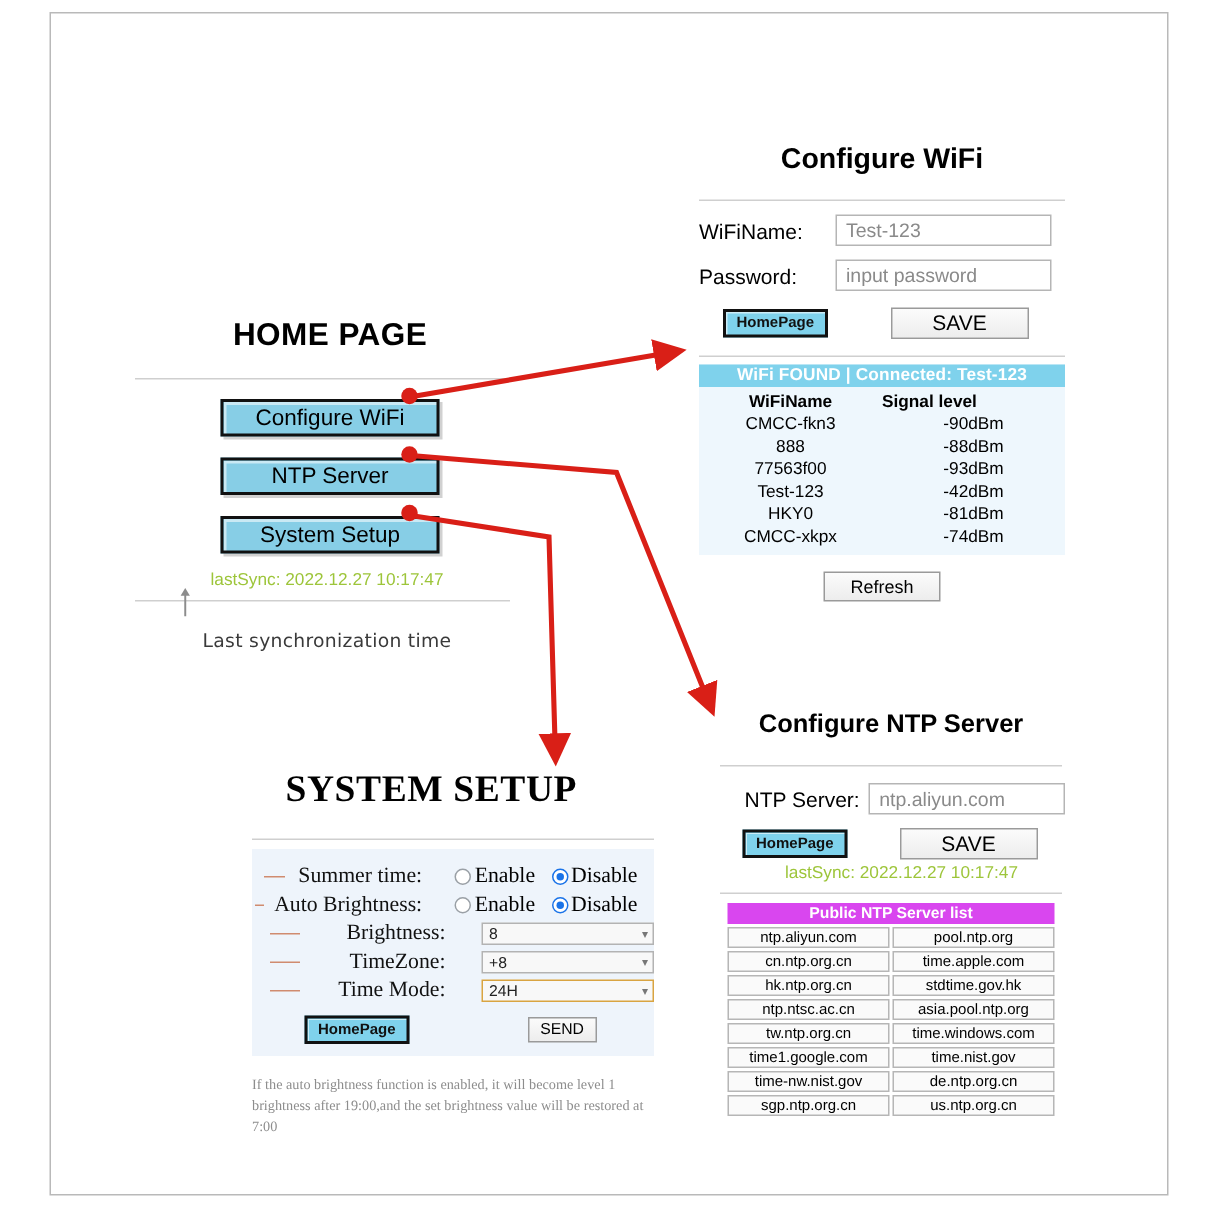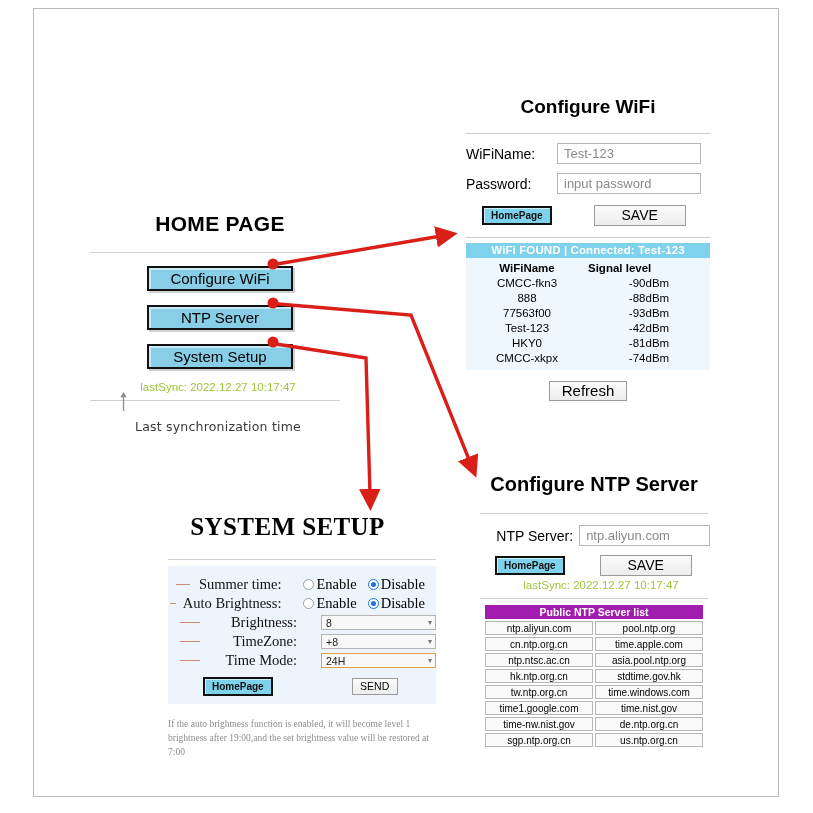--- a/index.html
+++ b/index.html
@@ -125,21 +125,21 @@
     background:#7fd2ec;color:#fff;font-weight:bold;font-size:11.5px;
     text-align:center;height:15px;line-height:15px;letter-spacing:.1px;
   }
   .wifi-cols{display:flex;font-size:11.5px;font-weight:bold;margin-top:4px;}
   .wifi-cols div:first-child{width:50%;text-align:center;}
   .wifi-cols div:last-child{width:50%;text-align:left;}
   .wifi-row{display:flex;font-size:11.5px;margin-top:3px;}
   .wifi-row div:first-child{width:50%;text-align:center;}
   .wifi-row div:last-child{width:50%;text-align:center;}
   .refresh-wrap{text-align:center;margin-top:11px;}
-  .refresh-wrap .gray-btn{width:78px;height:20px;display:inline-block;font-size:15px;line-height:18px;}
+  .refresh-wrap .gray-btn{width:78px;height:20px;display:inline-block;font-size:12px;line-height:18px;}
 
   
   .sys{position:absolute;left:135px;top:513px;width:305px;}
   .sys .sec-title{font-size:25px;font-family:"Liberation Serif", serif;letter-spacing:.4px;}
   .sys .hr{margin-top:18px;width:268px;margin-left:33px;}
   .sys-panel{margin-top:6px;margin-left:33px;width:268px;background:#eef4fb;padding:9px 0 8px 0;}
   .sys-line{display:flex;align-items:center;height:19px;}
   .dash{height:1px;background:#d08b6f;margin-right:5px;}
   .sys-lab{
     font-family:"Liberation Serif", serif;font-size:14.5px;color:#111;
@@ -165,33 +165,33 @@
   .chev{font-size:8px;color:#777;}
   .sys-btnrow{display:flex;align-items:center;margin-top:7px;padding-left:35px;}
   .sys-btnrow .gray-btn{width:46px;height:17px;font-size:10.5px;line-height:15px;margin-left:79px;}
   .sys-note{
     margin-top:14px;margin-left:33px;width:270px;
     font-family:"Liberation Serif", serif;font-size:9.5px;color:#8d8d8d;line-height:1.45;
   }
 
   
   .ntp{position:absolute;left:478px;top:473px;width:232px;}
-  .ntp .sec-title{font-size:20px;}
+  .ntp .sec-title{font-size:17px;}
   .ntp .hr{margin-top:17px;width:228px;margin-left:2px;}
   .ntprow{display:flex;align-items:center;margin-top:11px;}
   .ntprow .lab{width:96px;text-align:right;font-size:14px;padding-right:6px;}
   .ntprow .txtbox{width:132px;height:21px;}
   .ntp .btnrow{display:flex;align-items:center;margin-top:9px;padding-left:17px;}
   .ntp .btnrow .gray-btn{width:92px;height:21px;font-size:14px;line-height:19px;margin-left:35px;}
   .ntp .lastsync{margin-top:3px;margin-left:14px;}
   .ntp .hr3{margin-top:7px;width:228px;margin-left:2px;}
 
   .ntp-table{margin-top:6px;margin-left:7px;width:218px;}
   .ntp-head{
-    background:#a21caf;color:#fff;font-weight:bold;font-size:10.5px;
+    background:#d946ef;color:#fff;font-weight:bold;font-size:10.5px;
     text-align:center;height:14px;line-height:14px;
   }
   .ntp-row{display:flex;gap:2px;margin-top:2px;}
   .ntp-cell{
     flex:1;border:1px solid #b6b6b6;background:#fafafa;
     font-size:10px;text-align:center;height:14px;line-height:13px;
     box-sizing:border-box;
   }
 
   
@@ -371,26 +371,26 @@
       <div class="ntp-head">Public NTP Server list</div>
       <div class="ntp-row">
         <div class="ntp-cell">ntp.aliyun.com</div>
         <div class="ntp-cell">pool.ntp.org</div>
       </div>
       <div class="ntp-row">
         <div class="ntp-cell">cn.ntp.org.cn</div>
         <div class="ntp-cell">time.apple.com</div>
       </div>
       <div class="ntp-row">
+        <div class="ntp-cell">hk.ntp.org.cn</div>
+        <div class="ntp-cell">stdtime.gov.hk</div>
+      </div>
+      <div class="ntp-row">
         <div class="ntp-cell">ntp.ntsc.ac.cn</div>
         <div class="ntp-cell">asia.pool.ntp.org</div>
-      </div>
-      <div class="ntp-row">
-        <div class="ntp-cell">hk.ntp.org.cn</div>
-        <div class="ntp-cell">stdtime.gov.hk</div>
       </div>
       <div class="ntp-row">
         <div class="ntp-cell">tw.ntp.org.cn</div>
         <div class="ntp-cell">time.windows.com</div>
       </div>
       <div class="ntp-row">
         <div class="ntp-cell">time1.google.com</div>
         <div class="ntp-cell">time.nist.gov</div>
       </div>
       <div class="ntp-row">

